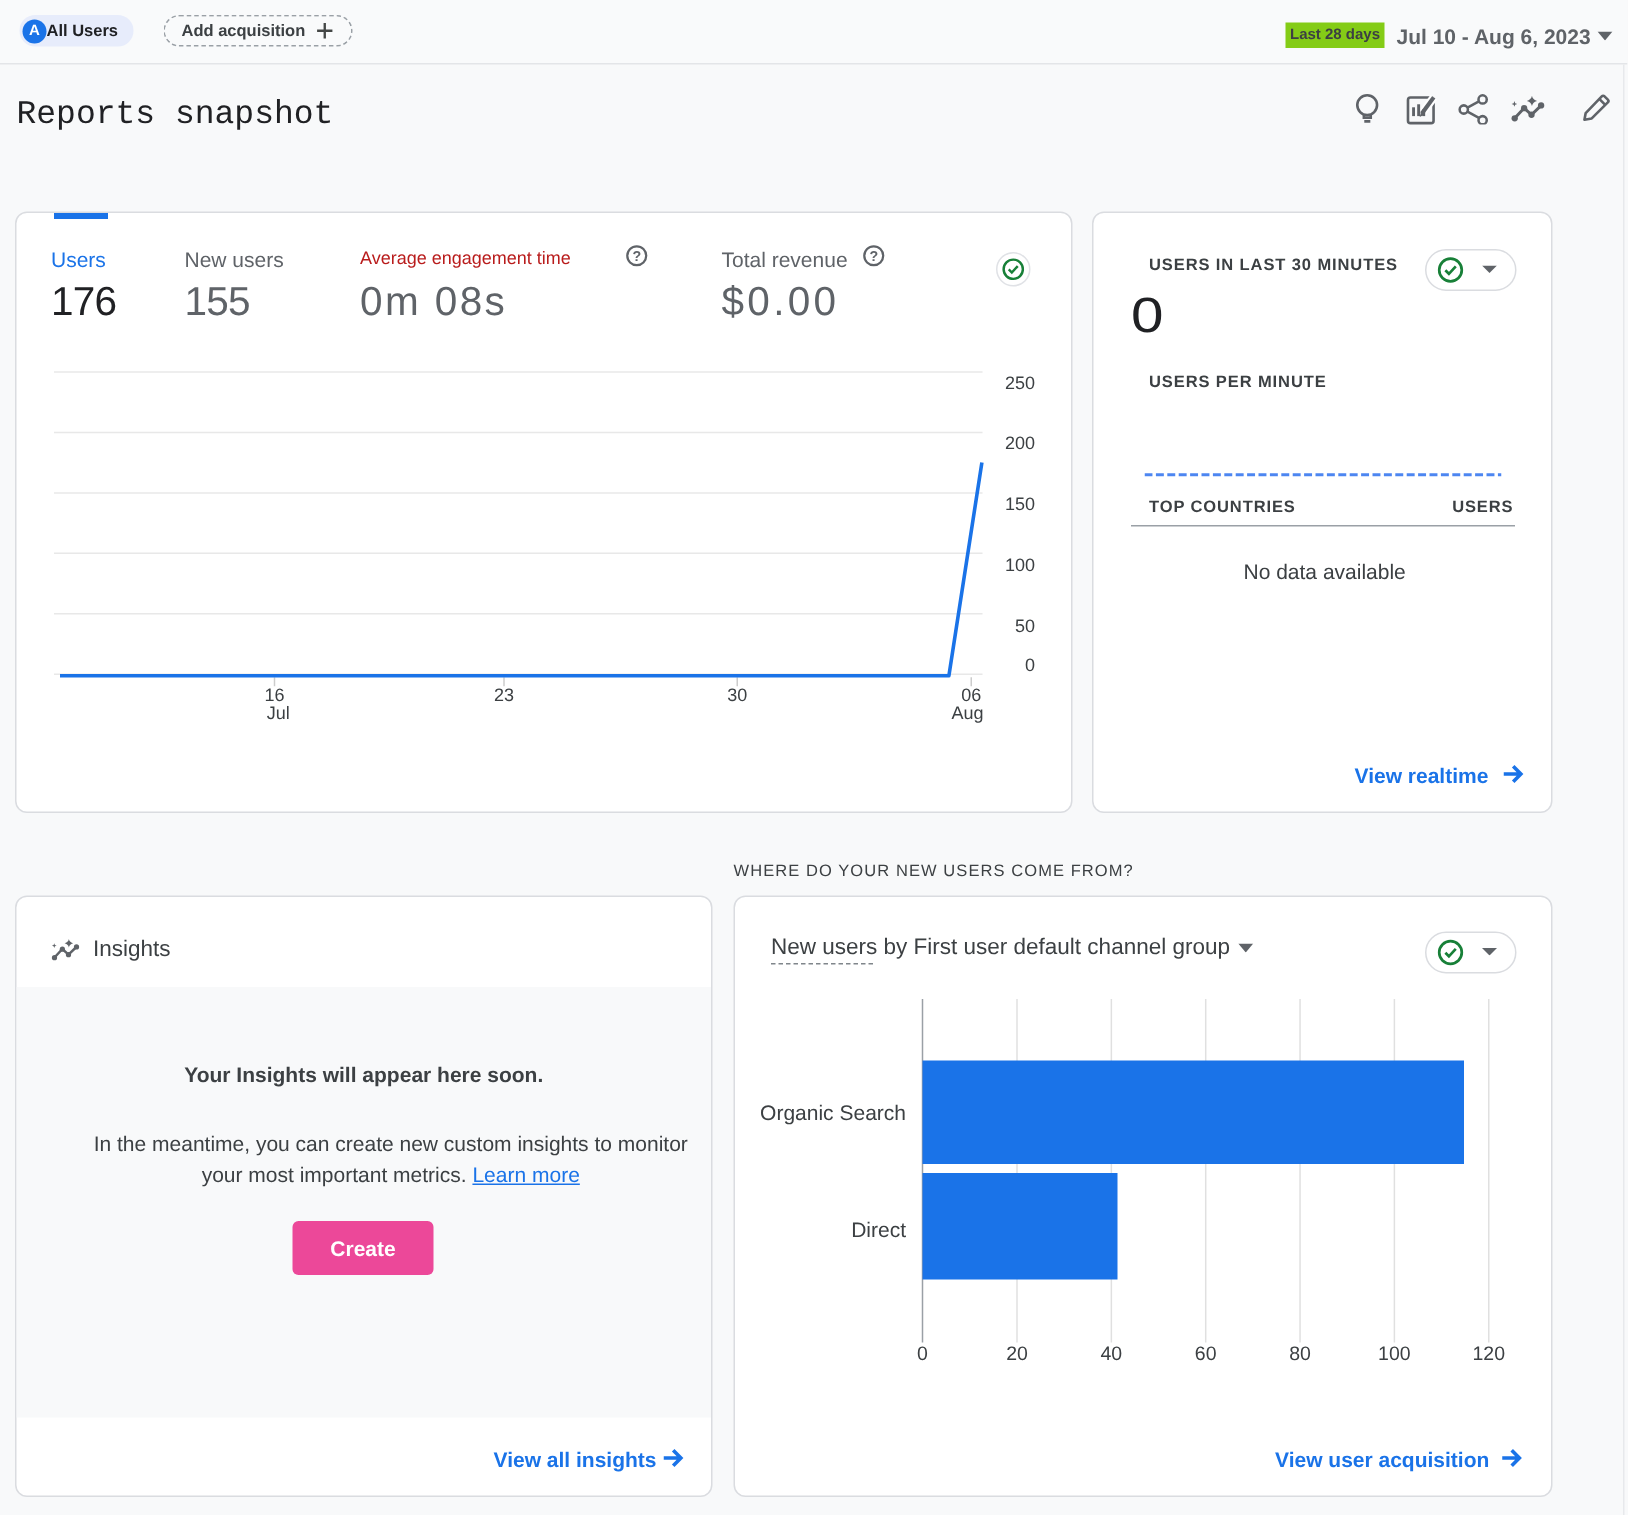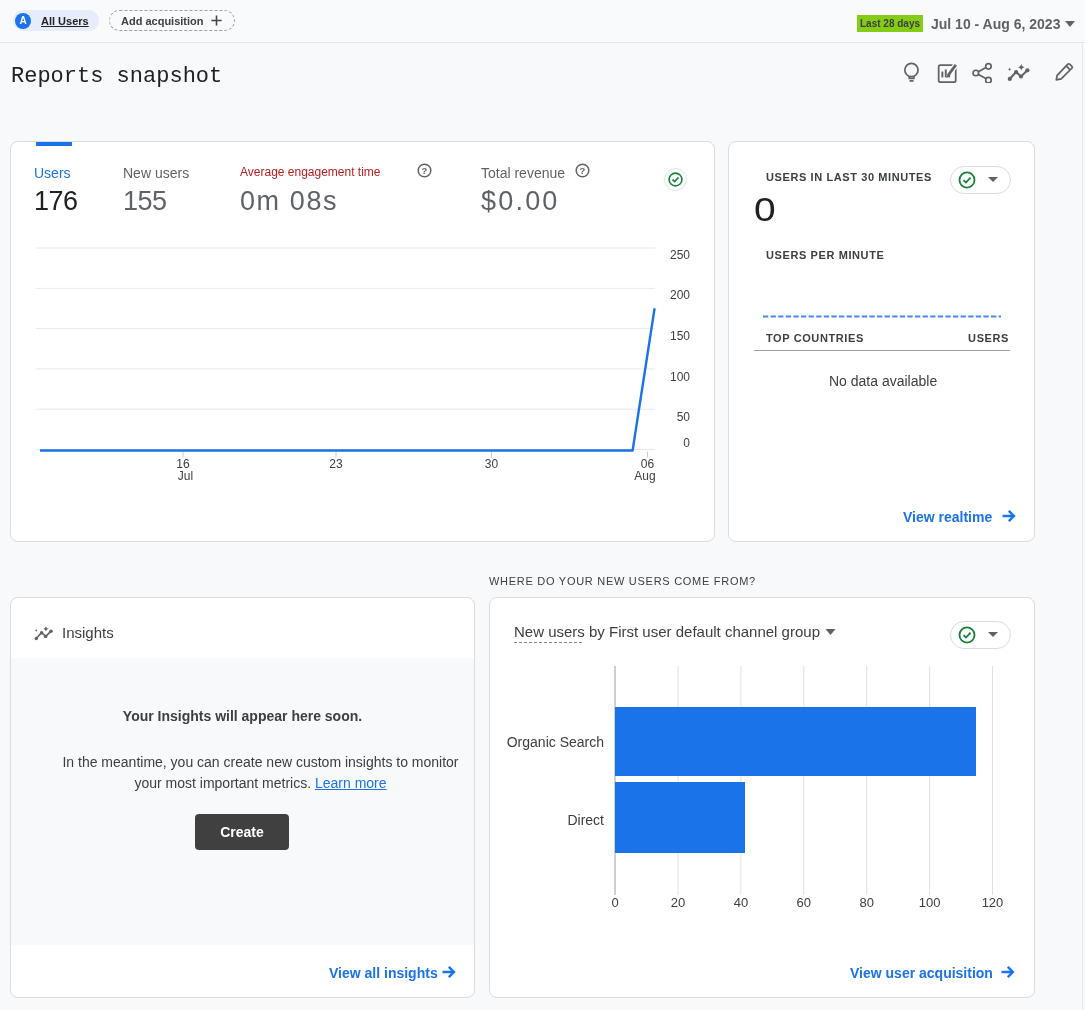--- a/index.html
+++ b/index.html
@@ -11,21 +11,21 @@
 .viewlink { font-size:14px; font-weight:bold; color:#1a73e8; }
 svg { display:block; }
 </style>
 </head>
 <body>
 
 <div class="abs" style="left:0;top:0;width:1085px;height:43px;background:#f9fafb;border-bottom:1px solid #e3e5e8;"></div>
 
 <div class="abs" style="left:13px;top:10px;height:21px;background:#e7ecfb;border-radius:11px;display:flex;align-items:center;padding:0 10px 0 2px;">
   <div style="width:16px;height:16px;border-radius:50%;background:#1a73e8;color:#fff;font-size:10px;font-weight:bold;display:flex;align-items:center;justify-content:center;">A</div>
-  <span style="margin-left:10px;font-size:11px;font-weight:bold;color:#202124;text-decoration:underline;">All Users</span>
+  <span style="font-size:11px;font-weight:bold;color:#202124;">All Users</span>
 </div>
 
 <div class="abs" style="left:109px;top:10px;height:21px;border:1px dashed #9aa0a6;border-radius:11px;display:flex;align-items:center;padding:0 11px;">
   <span style="font-size:11px;font-weight:bold;color:#3c4043;">Add acquisition</span>
   <svg width="13" height="13" viewBox="0 0 14 14" style="margin-left:6px;">
       <path d="M7 1.5v11M1.5 7h11" stroke="#444746" stroke-width="1.7"></path>
     </svg>
 </div>
 
 <div class="abs" style="left:857px;top:15px;height:17px;background:#84cc16;display:flex;align-items:center;padding:0 3px;">
@@ -178,21 +178,21 @@
   <circle cx="14" cy="18.5" r="2.1" fill="#5f6368"></circle>
   <circle cx="20.4" cy="12.3" r="2.1" fill="#5f6368"></circle>
   <path d="M14.3 5.9c.35 1.55 1.15 2.85 3.4 3.4-2.25.55-3.05 1.85-3.4 3.4-.35-1.55-1.15-2.85-3.4-3.4 2.25-.55 3.05-1.85 3.4-3.4z" fill="#5f6368"></path>
   <path d="M2.6 9.4l.5 1.4 1.4.5-1.4.5-.5 1.4-.5-1.4-1.4-.5 1.4-.5z" fill="#5f6368"></path>
 </svg>
 <div class="abs" style="left:62px;top:624px;font-size:15px;color:#3c4043;">Insights</div>
 
 <div class="abs" style="left:10px;top:708px;width:465px;text-align:center;font-size:14px;font-weight:bold;color:#3c4043;">Your Insights will appear here soon.</div>
 <div class="abs" style="left:10px;top:752px;width:465px;text-align:center;font-size:14px;color:#3c4043;line-height:21px;padding-left:36px;">In the meantime, you can create new custom insights to monitor<br>your most important metrics. <a style="color:#1a73e8;text-decoration:underline;">Learn more</a></div>
 
-<div class="abs" style="left:195px;top:814px;width:94px;height:36px;background:#404040;border-radius:4px;color:#fff;font-size:14px;font-weight:bold;display:flex;align-items:center;justify-content:center;">Create</div>
+<div class="abs" style="left:195px;top:814px;width:94px;height:36px;background:#ec4899;border-radius:4px;color:#fff;font-size:14px;font-weight:bold;display:flex;align-items:center;justify-content:center;">Create</div>
 
 <div class="abs viewlink" style="left:329px;top:965px;">View all insights</div>
 <svg class="abs" style="left:442px;top:965px;" width="14" height="14" viewBox="0 0 14 14" fill="none" stroke="#1a73e8" stroke-width="2.4">
     <path d="M0.5 7h11.8M6.8 1.9L11.9 7l-5.1 5.1"></path>
   </svg>
 
 <div class="card" style="left:489px;top:597px;width:546px;height:401px;"></div>
 <div class="abs" style="left:514px;top:623px;font-size:15px;color:#3c4043;">New users by First user default channel group</div>
 <svg class="abs" style="left:825px;top:629px;" width="11" height="6" viewBox="0 0 11 6">
     <path d="M0.5 0h10L5.5 6z" fill="#5f6368"></path>

